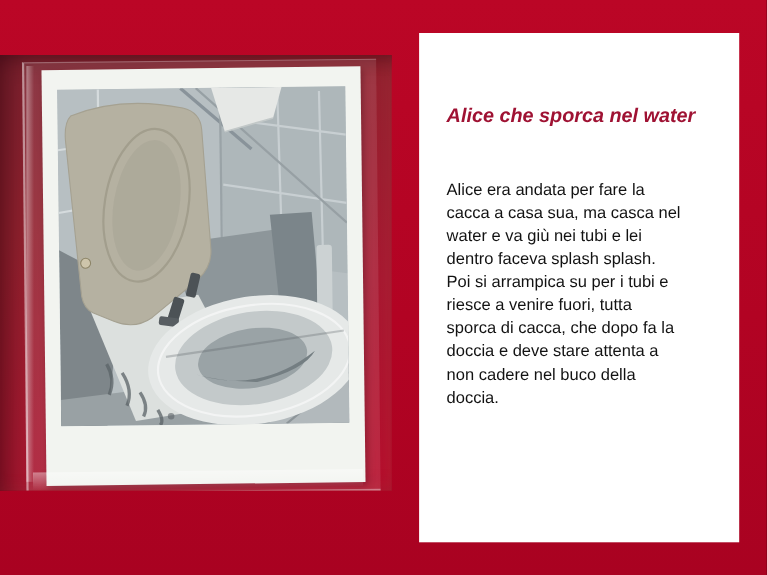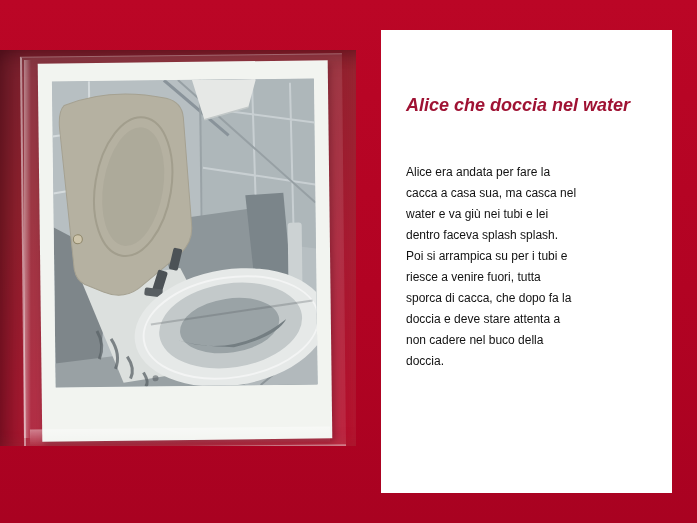--- a/index.html
+++ b/index.html
@@ -57,21 +57,21 @@
     padding:0 18px 0 25px;
   }
   .title{
     margin:64px 0 0 0;
     font-style:italic;font-weight:bold;
     font-size:18px;line-height:22px;
     color:#9f1233;
   }
   .body-text{
     margin:46px 0 0 0;
-    font-size:12px;line-height:21px;
+    font-size:15px;line-height:21px;
     color:#121212;
     white-space:pre-line;
   }
 </style>
 </head>
 <body>
 
 <div class="slide">
 
   <div class="photo-figure" aria-label="Photograph of a laminated white sheet lying on a dark red surface; the sheet shows a printed photo of a toilet with its lid and seat raised in a gray tiled bathroom">
@@ -137,21 +137,21 @@
           </g>
           <circle cx="100" cy="298" r="3" fill="#5b6367" opacity="0.6"></circle>
         </svg>
       </div>
     </div>
     <div class="sleeve-glare-bottom"></div>
     <div class="sleeve-glare-left"></div>
   </div>
 
   <div class="text-panel">
-    <h1 class="title">Alice che doccia nel water</h1>
+    <h1 class="title">Alice che sporca nel water</h1>
     <p class="body-text">Alice era andata per fare la
 cacca a casa sua, ma casca nel
 water e va giù nei tubi e lei
 dentro faceva splash splash.
 Poi si arrampica su per i tubi e
 riesce a venire fuori, tutta
 sporca di cacca, che dopo fa la
 doccia e deve stare attenta a
 non cadere nel buco della
 doccia.</p>

